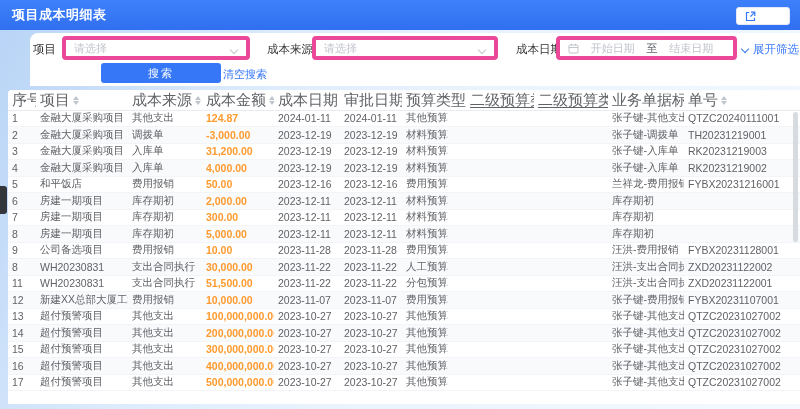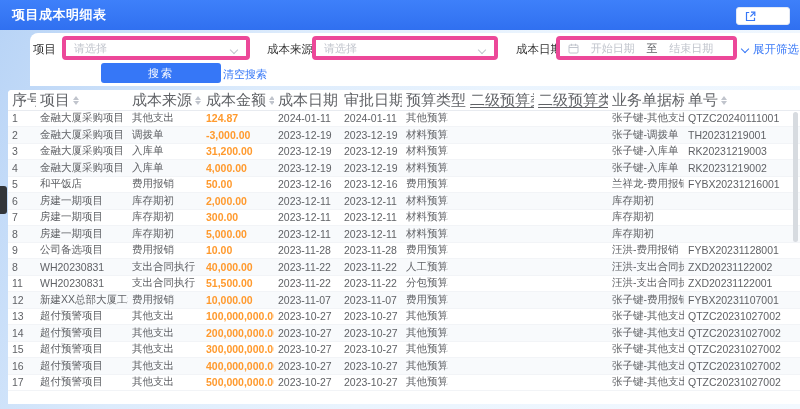--- a/index.html
+++ b/index.html
@@ -289,21 +289,21 @@
             <td>费用预算</td>
             <td></td>
             <td></td>
             <td>汪洪-费用报销</td>
             <td>FYBX20231128001</td>
           </tr>
           <tr>
             <td>8</td>
             <td>WH20230831</td>
             <td>支出合同执行</td>
-            <td class="amount">40,000.00</td>
+            <td class="amount">30,000.00</td>
             <td>2023-11-22</td>
             <td>2023-11-22</td>
             <td>人工预算</td>
             <td></td>
             <td></td>
             <td>汪洪-支出合同执行</td>
             <td>ZXD20231122002</td>
           </tr>
           <tr>
             <td>11</td>

